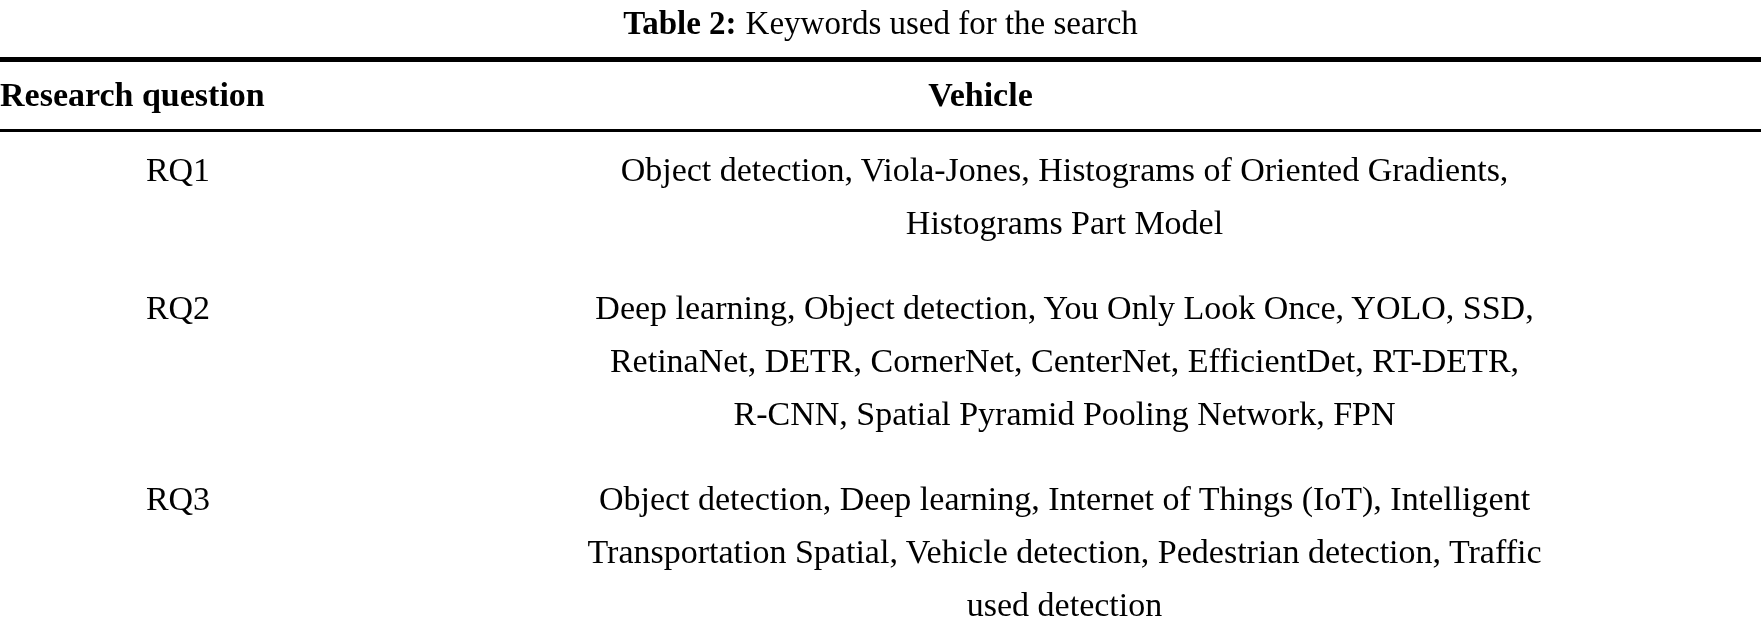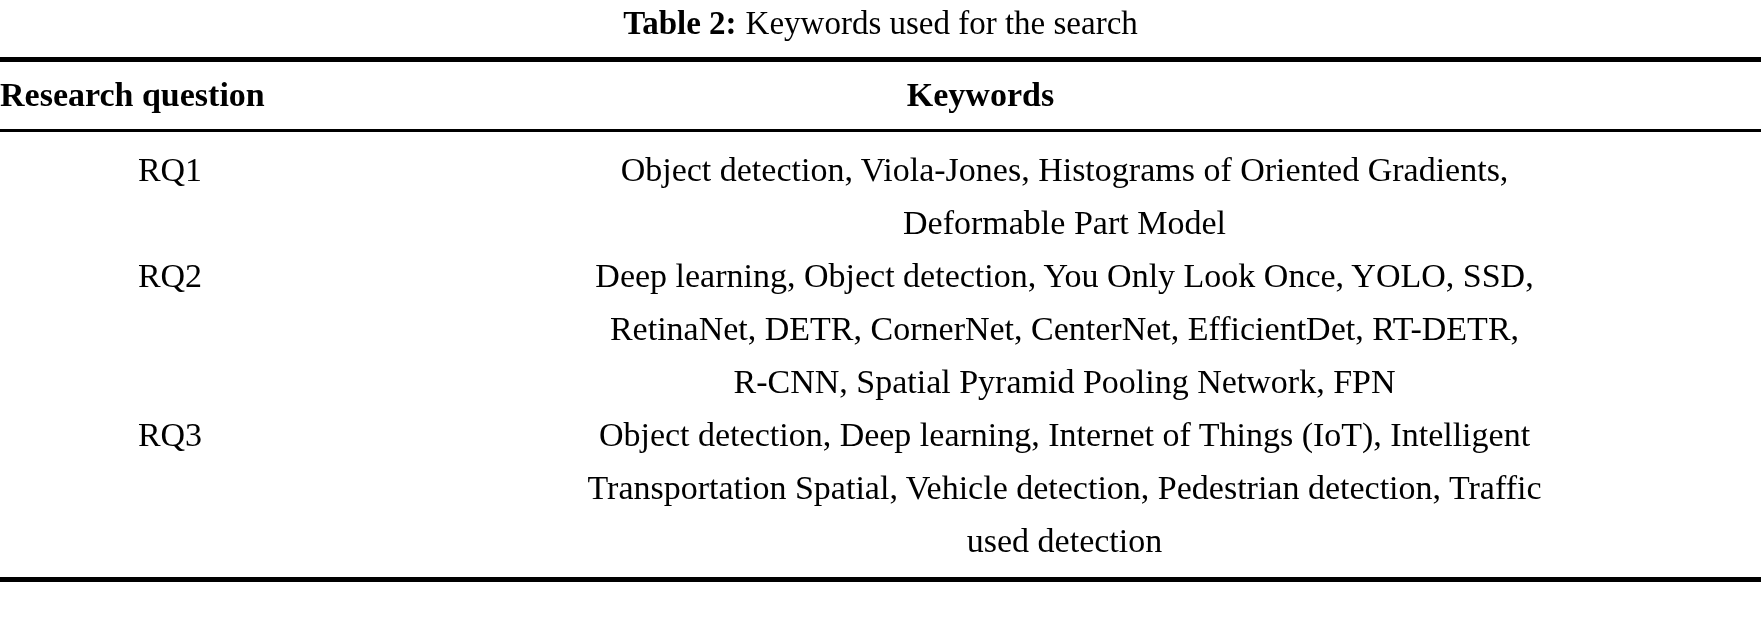--- a/index.html
+++ b/index.html
@@ -78,21 +78,21 @@
   th.h-kw {
     text-align: center;
     padding-right: 186px;
   }
 
   tbody td {
     font-weight: normal;
     font-size: 34px;
     line-height: 53px;
     vertical-align: top;
-    padding: 0;
+    padding: 16px;
   }
   td.cell-rq {
     text-align: center;
     padding-right: 30px;
     white-space: nowrap;
   }
   td.cell-kw {
     text-align: center;
     padding-left: 4px;
     padding-right: 6px;
@@ -116,38 +116,38 @@
     <div class="rule rule-top"></div>
 
     <table class="keywords-table">
       <colgroup>
         <col class="c-rq">
         <col class="c-kw">
       </colgroup>
       <thead>
         <tr>
           <th class="h-rq">Research question</th>
-          <th class="h-kw">Keywords</th>
+          <th class="h-kw">Vehicle</th>
         </tr>
       </thead>
     </table>
 
     <div class="rule rule-mid"></div>
 
     <table class="keywords-table">
       <colgroup>
         <col class="c-rq">
         <col class="c-kw">
       </colgroup>
       <tbody>
         <tr class="row-first">
           <td class="cell-rq">RQ1</td>
           <td class="cell-kw">
             <span class="kw-line">Object detection, Viola-Jones, Histograms of Oriented Gradients,</span>
-            <span class="kw-line">Deformable Part Model</span>
+            <span class="kw-line">Histograms Part Model</span>
           </td>
         </tr>
         <tr>
           <td class="cell-rq">RQ2</td>
           <td class="cell-kw">
             <span class="kw-line">Deep learning, Object detection, You Only Look Once, YOLO, SSD,</span>
             <span class="kw-line">RetinaNet, DETR, CornerNet, CenterNet, EfficientDet, RT-DETR,</span>
             <span class="kw-line">R-CNN, Spatial Pyramid Pooling Network, FPN</span>
           </td>
         </tr>

